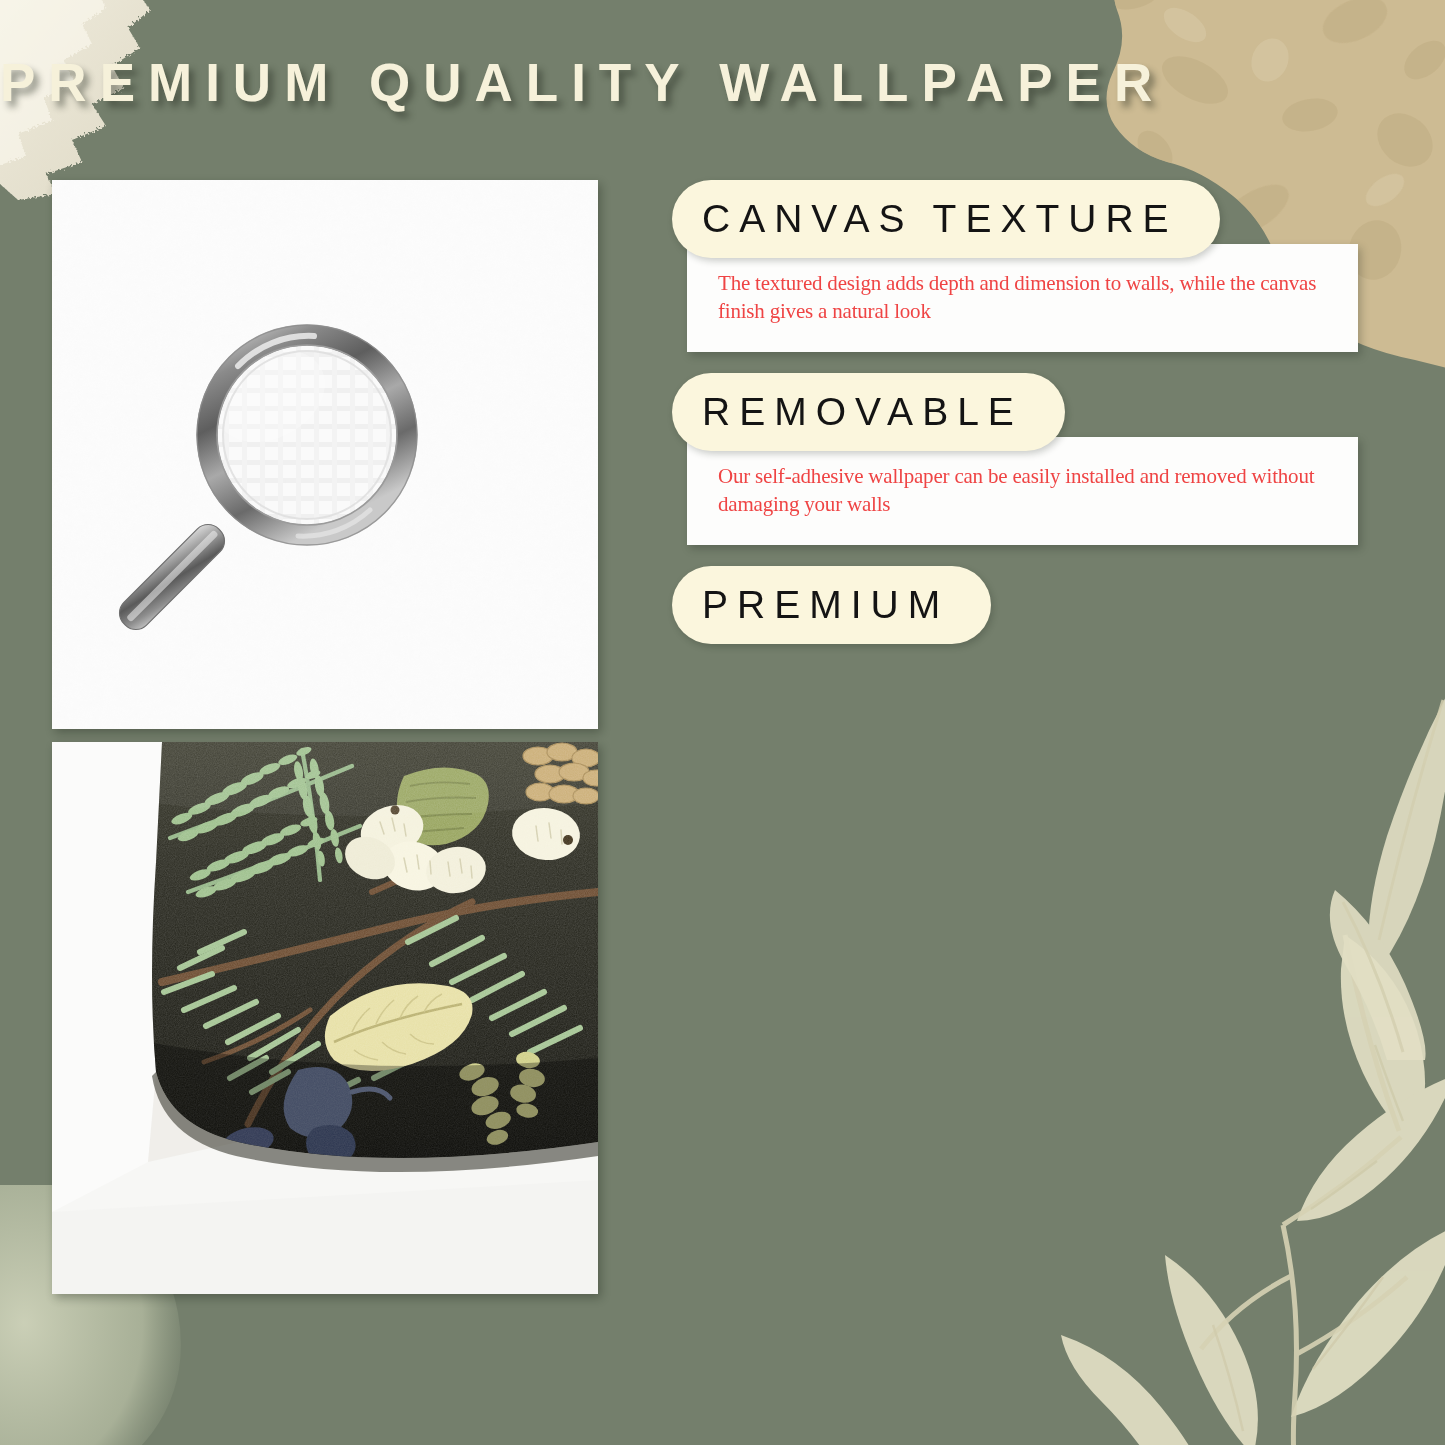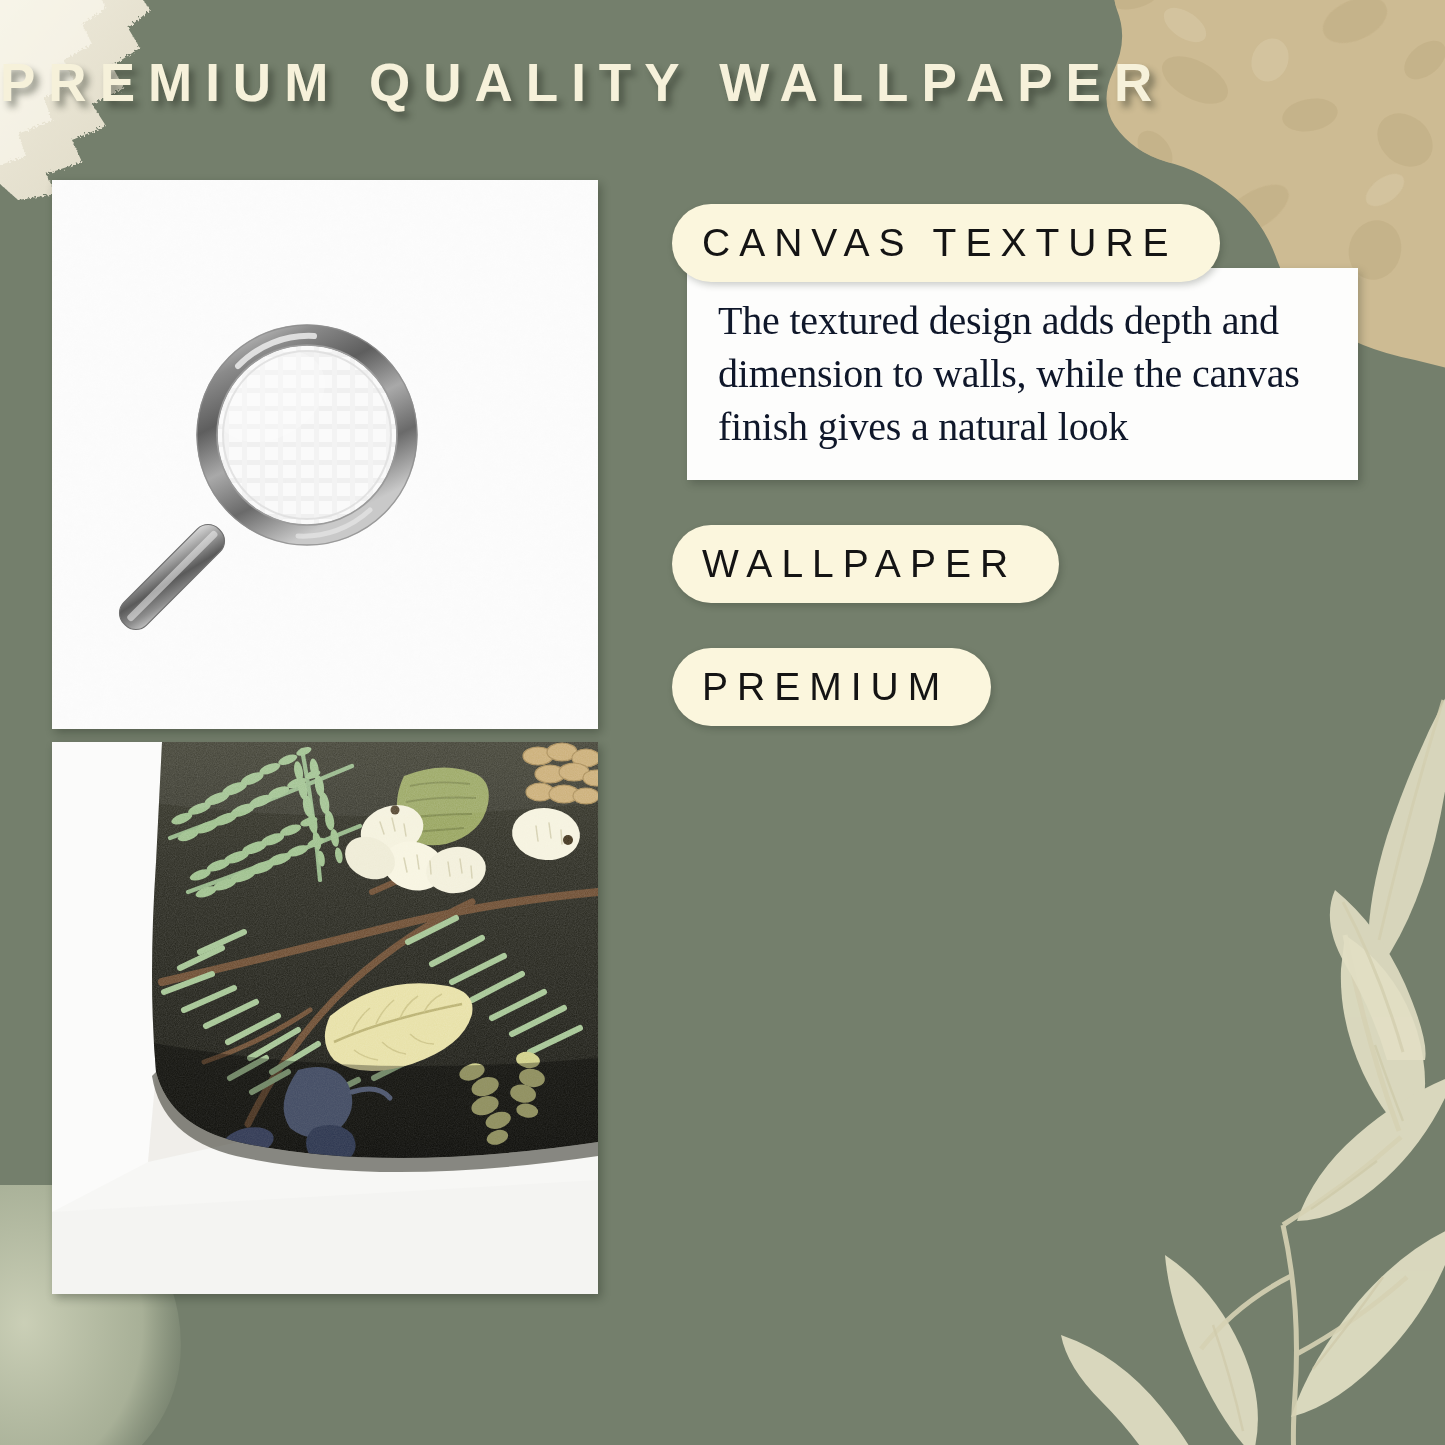--- a/index.html
+++ b/index.html
@@ -48,21 +48,21 @@
   
   #features { position:absolute; left:672px; top:180px; width:712px; }
   .feature { position:relative; margin-bottom:21px; }
 
   .feature-pill {
     display:inline-block;
     background:#fbf6dd;
     border-radius:46px;
     padding:19px 42px 20px 30px;
     box-shadow:2px 3px 7px rgba(25,32,22,.22);
-    position:relative; z-index:2;margin-top:24px;
+    position:relative; z-index:2;
   }
   .feature-title {
     font-size:39px;
     font-weight:400;
     letter-spacing:9px;
     color:#141414;
     white-space:nowrap;
     line-height:1;
     font-family:"Liberation Sans", sans-serif;
   }
@@ -70,23 +70,23 @@
     position:relative; z-index:1;
     margin-left:15px;
     margin-top:-14px;
     width:671px;
     background:#fdfdfc;
     padding:26px 30px 26px 31px;
     box-shadow:3px 4px 8px rgba(25,32,22,.25);
   }
   .feature-text {
     font-family:"Liberation Serif", serif;
-    font-size:40px;
+    font-size:21px;
     line-height:1.33;
-    color:#0f172a;
+    color:#ef4444;
     letter-spacing:-0.2px;
   }
 </style>
 </head>
 <body>
 
 <div class="deco" id="torn-paper">
   <svg width="220" height="230" viewBox="0 0 220 230">
     <defs>
       <linearGradient id="tornG" x1="0" y1="0" x2="1" y2="1">
@@ -488,21 +488,24 @@
       <div class="feature-pill">
         <div class="feature-title">CANVAS TEXTURE</div>
       </div>
       <div class="feature-body">
         <div class="feature-text">The textured design adds depth and dimension to walls, while the canvas finish gives a natural look</div>
       </div>
     </div>
 
     <div class="feature">
       <div class="feature-pill">
-        <div class="feature-title">WALLPAPER</div>
+        <div class="feature-title">REMOVABLE</div>
+      </div>
+      <div class="feature-body">
+        <div class="feature-text">Our self-adhesive wallpaper can be easily installed and removed without damaging your walls</div>
       </div>
     </div>
 
     <div class="feature">
       <div class="feature-pill">
         <div class="feature-title">PREMIUM</div>
       </div>
     </div>
 
 

